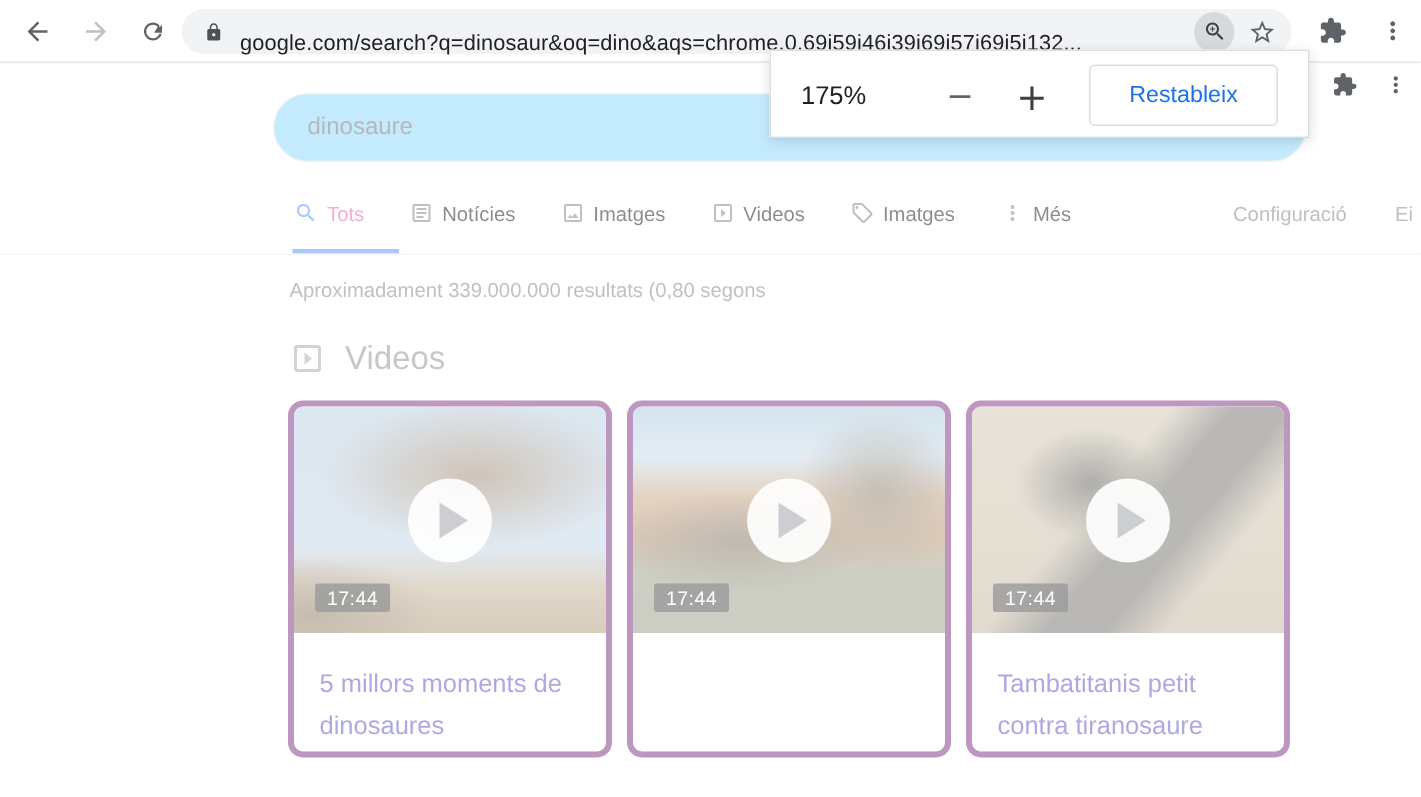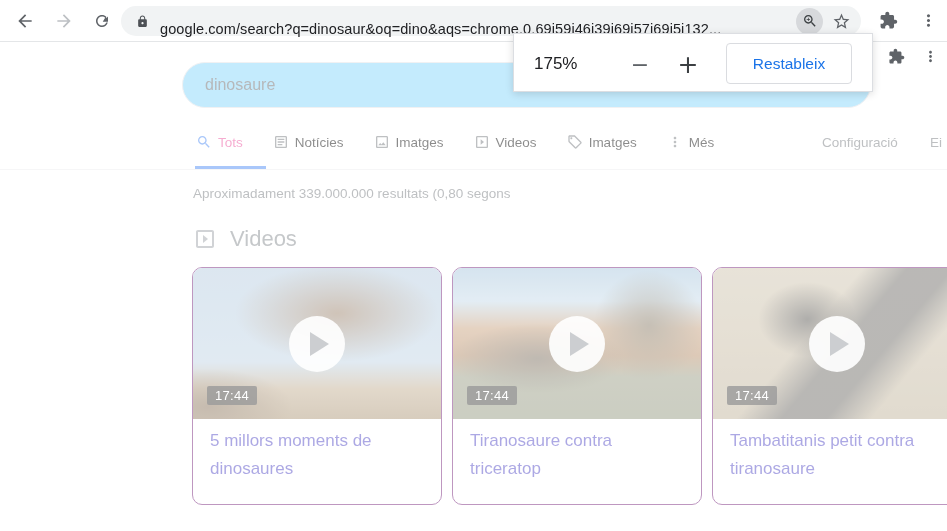--- a/index.html
+++ b/index.html
@@ -69,21 +69,21 @@
     background:#ececee; }
   .menu-link { position:absolute; top:93px; font-size:13.5px; color:#70757a; cursor:pointer; }
 
   .stats { position:absolute; left:193px; top:144px; font-size:13.5px; color:#70757a; }
 
   .vid-head { position:absolute; left:193px; top:184px; display:flex; align-items:center; gap:13px; }
   .vid-head svg { width:24px; height:24px; fill:#9aa0a6; }
   .vid-head .vh-title { font-size:22px; color:#80868b; }
 
   .cards { position:absolute; left:192px; top:225px; display:flex; gap:10px; }
-  .card { width:250px; height:238px; border:1px solid #701a75; border-radius:10px;
+  .card { width:216px; height:238px; border:4px solid #701a75; border-radius:10px;
     overflow:hidden; background:#fff; cursor:pointer; flex:none; }
   .thumb { position:relative; width:100%; height:151px; }
   .thumb-1 { background:
       radial-gradient(ellipse 150px 72px at 58% 30%, rgba(148,116,86,.9), rgba(148,116,86,0) 68%),
       radial-gradient(ellipse 120px 55px at 6% 92%, rgba(128,104,78,.95), rgba(128,104,78,0) 70%),
       linear-gradient(180deg,#b3cbe0 0%,#bdd2e4 62%,#c0ab8d 80%,#a8916f 100%); }
   .thumb-2 { background:
       radial-gradient(ellipse 85px 85px at 79% 38%, rgba(118,108,88,.85), rgba(118,108,88,0) 65%),
       radial-gradient(ellipse 125px 50px at 34% 60%, rgba(108,98,84,.9), rgba(108,98,84,0) 70%),
       linear-gradient(180deg,#a4c4dc 0%,#c2d8e8 22%,#c79e78 40%,#b58a62 58%,#95987e 72%,#8d9379 100%); }
@@ -91,21 +91,21 @@
       radial-gradient(ellipse 68px 52px at 38% 34%, rgba(72,70,66,.95), rgba(72,70,66,0) 72%),
       linear-gradient(130deg, rgba(92,90,86,0) 40%, rgba(92,90,86,.9) 52%, rgba(92,90,86,.9) 64%, rgba(92,90,86,0) 76%),
       linear-gradient(180deg,#cdc2ab 0%,#c6b9a0 55%,#bdb096 100%); }
   .play-btn { position:absolute; left:50%; top:50%; width:56px; height:56px; margin:-28px 0 0 -28px;
     border-radius:50%; background:rgba(255,255,255,.92); display:flex; align-items:center;
     justify-content:center; }
   .play-btn .tri { width:0; height:0; border-left:19px solid #8f959b;
     border-top:12px solid transparent; border-bottom:12px solid transparent; margin-left:5px; }
   .duration { position:absolute; left:14px; bottom:14px; background:rgba(35,35,35,.82);
     color:#fff; font-size:13px; padding:2px 8px; border-radius:2px; letter-spacing:.3px; }
-  .card-title { padding:8px 16px 0 17px; font-size:17px; line-height:28px; color:#4a41c4; }
+  .card-title { padding:20px 16px 0 17px; font-size:17px; line-height:28px; color:#4a41c4; }
 </style>
 </head>
 <body>
 
 <div class="toolbar">
   <div class="tb-btn" style="left:14px">
     <svg viewBox="0 0 24 24">
         <path d="M20 11H7.83l5.59-5.59L12 4l-8 8 8 8 1.41-1.41L7.83 13H20v-2z"></path>
       </svg>
   </div>
@@ -236,21 +236,20 @@
       </div>
       <div class="card-title">5 millors moments de dinosaures</div>
     </div>
     <div class="card">
       <div class="thumb thumb-2">
         <div class="play-btn">
             <div class="tri"></div>
           </div>
         <div class="duration">17:44</div>
       </div>
-      <div class="card-title">Tiranosaure contra triceratop</div>
     </div>
     <div class="card">
       <div class="thumb thumb-3">
         <div class="play-btn">
             <div class="tri"></div>
           </div>
         <div class="duration">17:44</div>
       </div>
       <div class="card-title">Tambatitanis petit contra tiranosaure</div>
     </div>

